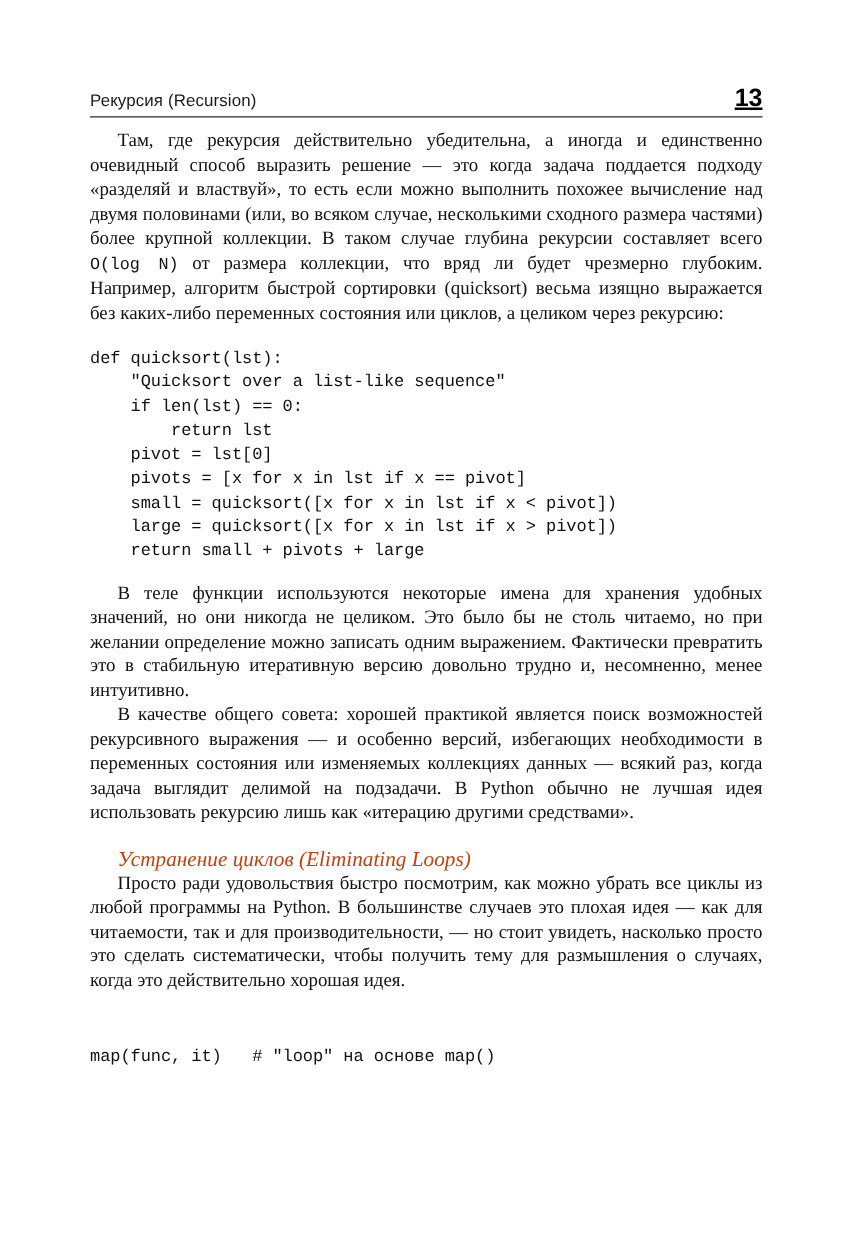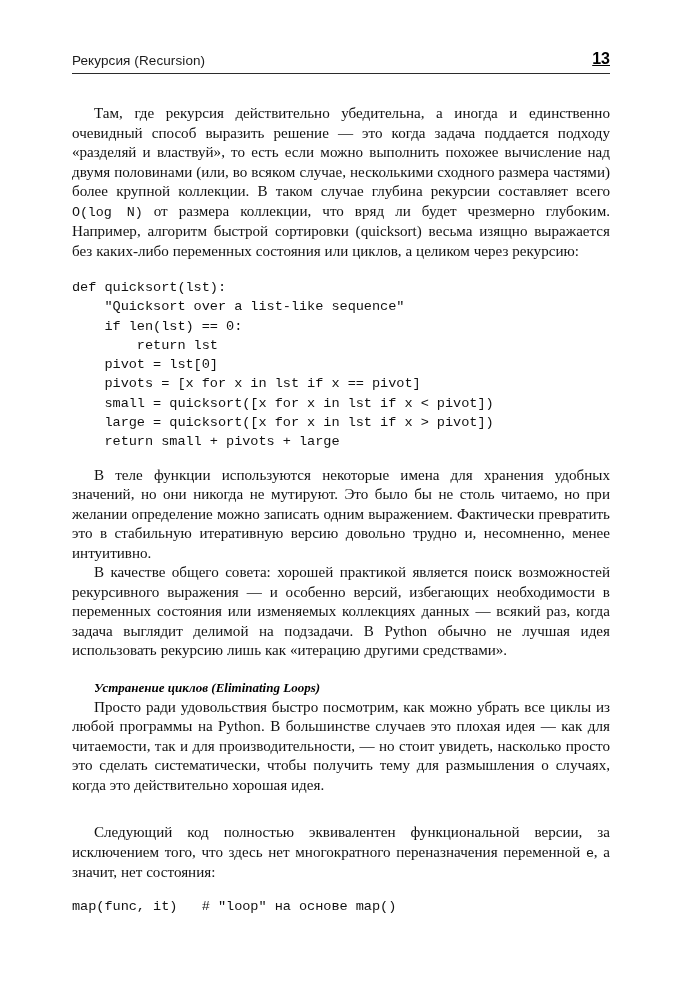--- a/index.html
+++ b/index.html
@@ -24,41 +24,41 @@
     top: 0;
     width: 682px;
     height: 1000px;
     background: #ffffff;
   }
 
   
   .running-head {
     position: absolute;
     left: 72px;
-    top: 52px;
+    top: 72px;
     width: 538px;
     height: 26px;
   }
   .running-head .rh-title {
     position: absolute;
     left: 0;
     top: 0;
     font-family: "Liberation Sans", "DejaVu Sans", sans-serif;
     font-size: 13.5px;
     line-height: 17px;
     color: #1a1a1a;
     letter-spacing: 0.1px;
     white-space: nowrap;
   }
   .running-head .rh-folio {
     position: absolute;
     right: 0;
     top: -3px;
     font-family: "Liberation Sans", "DejaVu Sans", sans-serif;
-    font-size: 16px;
+    font-size: 20px;
     font-weight: bold;
     line-height: 20px;
     color: #000000;
     text-decoration: underline;
   }
   .running-head .rh-rule {
     position: absolute;
     left: 0;
     top: 21px;
     width: 538px;
@@ -101,26 +101,26 @@
     font-size: 13.6px;
     line-height: 19.3px;
     color: #111111;
     white-space: pre;
     letter-spacing: -0.05px;
   }
 
   
   h2.subhead {
     margin: 0;
-    font-size: 13px;
+    font-size: 17px;
     line-height: 20px;
-    font-weight: bold;
+    font-weight: normal;
     font-style: italic;
     text-indent: 22px;
-    color: #000000;
+    color: #c2410c;
   }
   .gap-m  { height: 14px; }
   .gap-l  { height: 17px; }
 </style>
 </head>
 <body>
 
 <div class="page">
 
   <div class="running-head">
@@ -140,37 +140,36 @@
     if len(lst) == 0:
         return lst
     pivot = lst[0]
     pivots = [x for x in lst if x == pivot]
     small = quicksort([x for x in lst if x &lt; pivot])
     large = quicksort([x for x in lst if x &gt; pivot])
     return small + pivots + large</pre>
 
     <div class="gap-m"></div>
 
-    <p class="body">В теле функции используются некоторые имена для хранения удобных значений, но они никогда не мутируют. Это было бы не столь читаемо, но при желании определение можно записать одним выражением. Фактически превратить это в стабильную итеративную версию довольно трудно и, несомненно, менее интуитивно.</p>
+    <p class="body">В теле функции используются некоторые имена для хранения удобных значений, но они никогда не целиком. Это было бы не столь читаемо, но при желании определение можно записать одним выражением. Фактически превратить это в стабильную итеративную версию довольно трудно и, несомненно, менее интуитивно.</p>
 
     <p class="body">В качестве общего совета: хорошей практикой является поиск возможностей рекурсивного выражения — и особенно версий, избегающих необходимости в переменных состояния или изменяемых коллекциях данных — всякий раз, когда задача выглядит делимой на подзадачи. В Python обычно не лучшая идея использовать рекурсию лишь как «итерацию другими средствами».</p>
 
     <div class="gap-l"></div>
 
     <h2 class="subhead">Устранение циклов (Eliminating Loops)</h2>
 
     <p class="body">Просто ради удовольствия быстро посмотрим, как можно убрать все циклы из любой программы на Python. В большинстве случаев это плохая идея — как для читаемости, так и для производительности, — но стоит увидеть, насколько просто это сделать систематически, чтобы получить тему для размышления о случаях, когда это действительно хорошая идея.</p>
 
 
     <div class="gap-m"></div>
 
 
     <div class="gap-m"></div>
 
-    <p class="body"><span>Следующий код полностью эквивалентен функциональной версии, за исключением того, что здесь нет многократного переназначения переменной </span><code class="mono">e</code><span>, а значит, нет состояния:</span></p>
 
     <div class="gap-m"></div>
 
     <pre class="code">map(func, it)   # "loop" на основе map()</pre>
 
     <div class="gap-m"></div>
 
   </div>
 </div>
 

